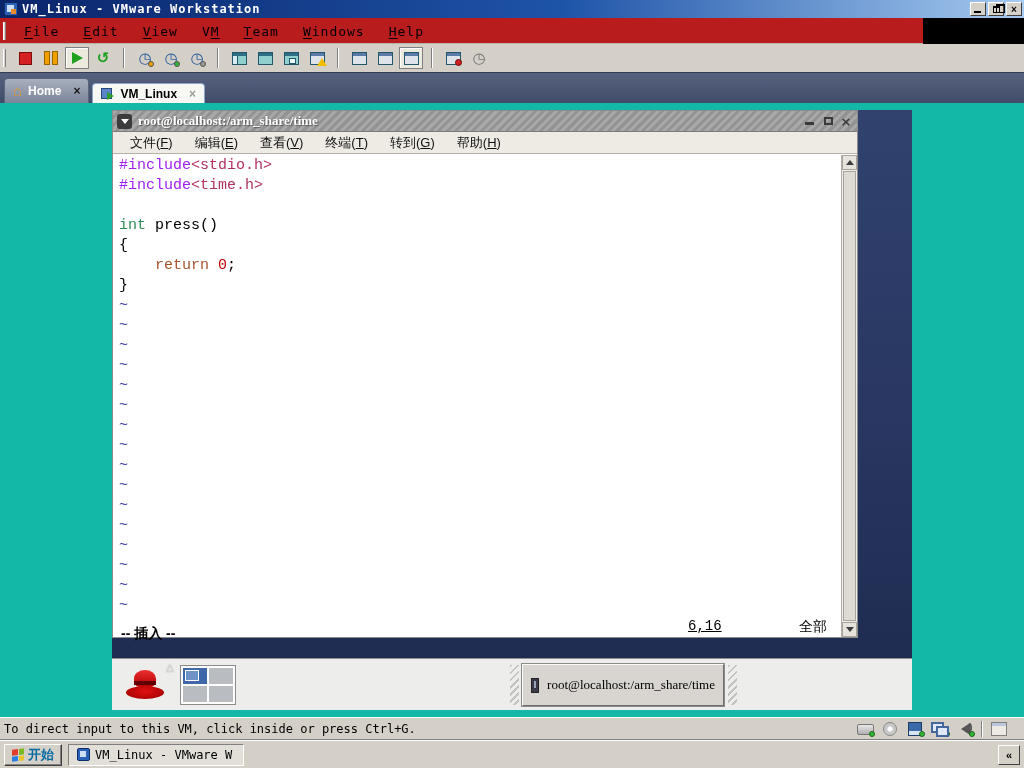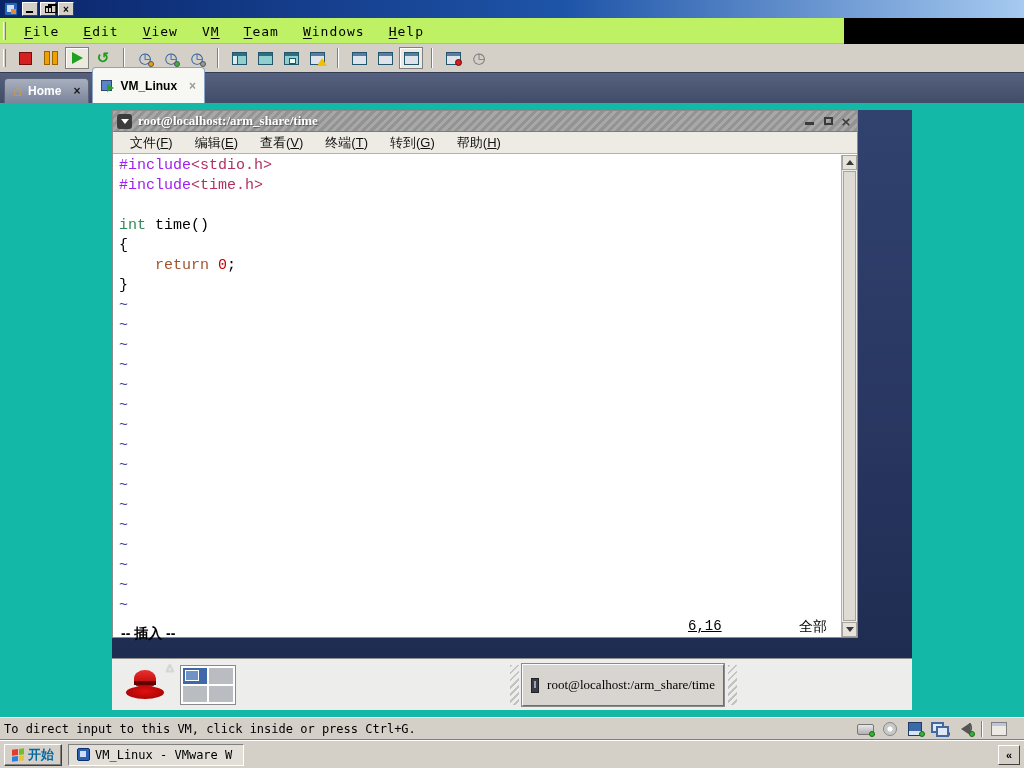--- a/index.html
+++ b/index.html
@@ -17,21 +17,21 @@
   .titlebar .title { color:#fff; font:bold 12px "DejaVu Sans Mono",monospace; letter-spacing:1px; flex:1; }
   .winbtns { display:flex; gap:2px; }
   .wbtn { width:16px; height:14px; background:#d4d0c8; border:1px solid;
     border-color:#fff #404040 #404040 #fff; display:flex; align-items:center; justify-content:center;
     font:bold 10px "Liberation Sans",sans-serif; color:#000; position:relative; }
   .wbtn .minbar { position:absolute; left:3px; bottom:2px; width:7px; height:2px; background:#000; }
   .wbtn .restsq { position:absolute; left:4px; top:3px; width:7px; height:7px; border:1px solid #000; border-top-width:2px; background:#d4d0c8; }
   .wbtn .restsq::before { content:""; position:absolute; left:2px; top:-4px; width:7px; height:6px; border:1px solid #000; border-top-width:2px; }
 
   
-  .menubar { position:absolute; left:0; top:18px; width:844px; height:26px; background:#bef264;
+  .menubar { position:absolute; left:0; top:18px; width:923px; height:26px; background:#b91c1c;
     display:flex; align-items:center; border-bottom:1px solid #b8b4ac; }
   .grip { width:3px; height:18px; margin:0 6px 0 3px; border-left:1px solid #fff; border-right:1px solid #808080; background:#d4d0c8; }
   .hmenu-item { font:13px "DejaVu Sans Mono",monospace; letter-spacing:1px; color:#000; padding:3px 12px; cursor:default; }
   .hmenu-item u { text-underline-offset:2px; }
 
   
   .toolbar { position:absolute; left:0; top:44px; width:1024px; height:28px; background:#d4d0c8;
     display:flex; align-items:center; }
   .tb-sep { width:2px; height:20px; margin:0 7px; border-left:1px solid #808080; border-right:1px solid #fff; }
   .tbtn { width:24px; height:22px; margin:0 1px; display:flex; align-items:center; justify-content:center; border:1px solid transparent; }
@@ -55,21 +55,21 @@
   .redball { position:absolute; right:-2px; bottom:-2px; width:7px; height:7px; border-radius:50%; background:#d42020; border:1px solid #6a0a0a; }
 
   
   .tabbar { position:absolute; left:0; top:72px; width:1024px; height:31px;
     background:linear-gradient(#55617e,#414d68); border-top:1px solid #333c52;
     display:flex; align-items:flex-end; padding:0 0 0 4px; }
   .tab { height:25px; display:flex; align-items:center; gap:6px; padding:0 8px;
     border:1px solid #5a6478; border-bottom:none; border-radius:4px 4px 0 0;
     background:linear-gradient(#a2aaba,#76descr); font:bold 12px "Liberation Sans",sans-serif; margin-right:3px; }
   .tab.inactive { background:linear-gradient(#a8b0bf,#7b8499); color:#fff; }
-  .tab.active { background:#f7f7f4; color:#000; border-color:#8aa4c8; height:36px; }
+  .tab.active { background:#f7f7f4; color:#000; border-color:#8aa4c8; height:20px; }
   .tab .close { font:bold 12px "Liberation Sans",sans-serif; margin-left:6px; cursor:default; }
   .tab.inactive .close { color:#1a1a1a; }
   .tab.active .close { color:#9a9a9a; }
   .home-icon { color:#e89a20; font-size:15px; line-height:10px; }
   .vmtab-icon { width:13px; height:12px; position:relative; }
   .vmtab-icon::before { content:""; position:absolute; left:0; top:0; width:9px; height:9px; background:#5a86c8; border:1px solid #29477c; }
   .vmtab-icon::after { content:""; position:absolute; right:0; bottom:0; width:0; height:0;
     border-left:7px solid #2ca02c; border-top:4px solid transparent; border-bottom:4px solid transparent; }
 
   
@@ -169,20 +169,21 @@
   .tb-appico { width:13px; height:13px; background:#2a62b8; border:1px solid #0d2d66; border-radius:2px; position:relative; flex:none; }
   .tb-appico::before { content:""; position:absolute; left:2px; top:2px; width:6px; height:6px; background:#cfe0f6; }
   .collapsebtn { margin-left:auto; width:22px; height:20px; background:#d4d0c8; border:1px solid; border-color:#fff #404040 #404040 #fff;
     font:bold 11px "Liberation Sans",sans-serif; display:flex; align-items:center; justify-content:center; }
 </style>
 </head>
 <body>
 
 <div class="titlebar">
   <span class="app-ico"></span>
+  <span class="title">VM_Linux - VMware Workstation</span>
   <span class="winbtns">
     <span class="wbtn">
         <span class="minbar"></span>
       </span>
     <span class="wbtn">
         <span class="restsq"></span>
       </span>
     <span class="wbtn">×</span>
   </span>
 </div>
@@ -305,21 +306,21 @@
           <span class="tmenu-item">编辑(<u>E</u>)</span>
           <span class="tmenu-item">查看(<u>V</u>)</span>
           <span class="tmenu-item">终端(<u>T</u>)</span>
           <span class="tmenu-item">转到(<u>G</u>)</span>
           <span class="tmenu-item">帮助(<u>H</u>)</span>
         </div>
       <div class="term-body" id="vim-buffer">
           <div class="vline"><span class="tok-p">#include</span><span class="tok-s">&lt;stdio.h&gt;</span></div>
           <div class="vline"><span class="tok-p">#include</span><span class="tok-s">&lt;time.h&gt;</span></div>
           <div class="vline">&nbsp;</div>
-          <div class="vline"><span class="tok-t">int</span><span class="tok-d"> time()</span></div>
+          <div class="vline"><span class="tok-t">int</span><span class="tok-d"> press()</span></div>
           <div class="vline"><span class="tok-d">{</span></div>
           <div class="vline"><span class="tok-d">    </span><span class="tok-k">return</span><span class="tok-d"> </span><span class="tok-n">0</span><span class="tok-d">;</span></div>
           <div class="vline"><span class="tok-d">}</span></div>
           <div class="vline tilde">~</div>
           <div class="vline tilde">~</div>
           <div class="vline tilde">~</div>
           <div class="vline tilde">~</div>
           <div class="vline tilde">~</div>
           <div class="vline tilde">~</div>
           <div class="vline tilde">~</div>

